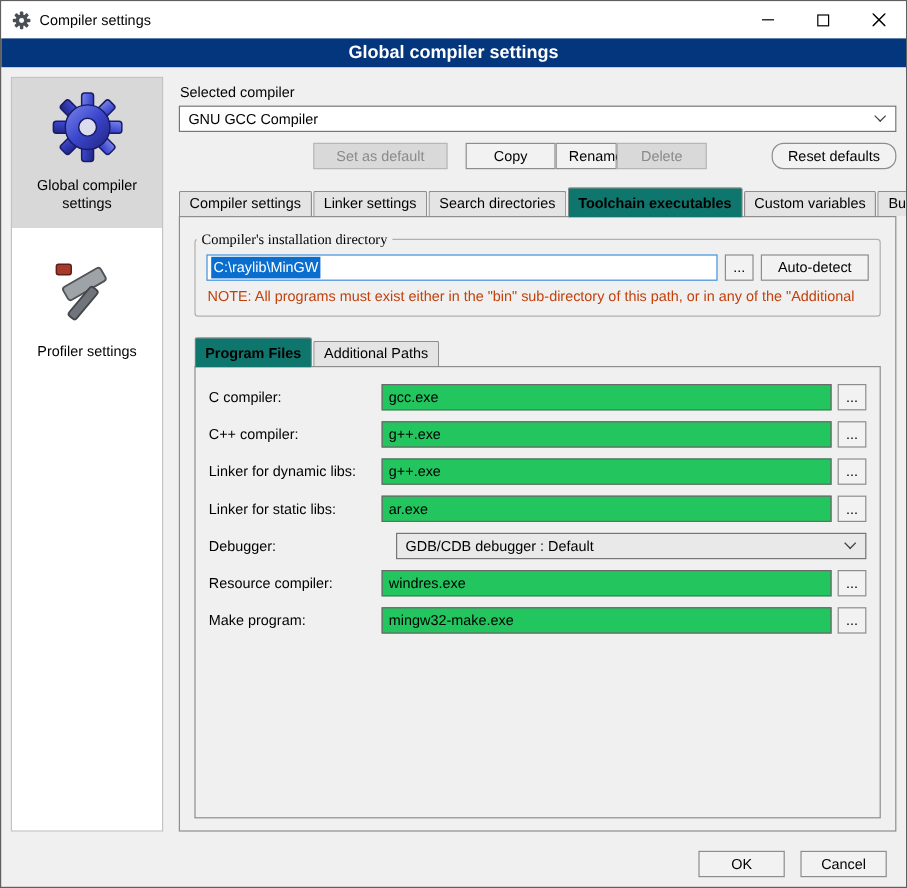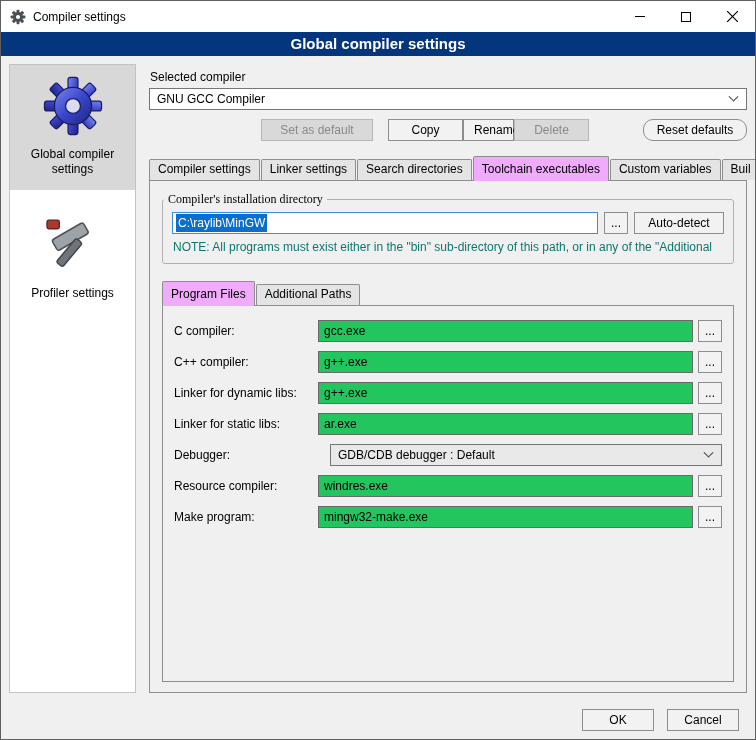--- a/index.html
+++ b/index.html
@@ -56,37 +56,37 @@
   .btn-copy { margin-left:15px; width:75px; }
   .btn-rename { width:51px; }
   .btn-delete { width:75px; }
   .btn-reset { margin-left:auto; width:104px;border-radius:10px; }
 
   
   .tabstrip { display:flex; align-items:flex-end; margin-top:15px; position:relative; z-index:2; }
   .tab { height:21px; line-height:19px; padding:0 8px; background:#E4E4E4;
     border:1px solid #8e8e8e; border-bottom:none; border-radius:2px 2px 0 0;
     margin-right:1px; white-space:nowrap; cursor:default; position:relative; }
-  .tab.active { height:25px; line-height:24px; background:#f0abfc; margin-bottom:-1px;
-    z-index:3; font-weight:normal; }
+  .tab.active { height:25px; line-height:24px; background:#0f766e; margin-bottom:-1px;
+    z-index:3; font-weight:bold; }
 
   .tab-panel { border:1px solid #8e8e8e; background:#F0F0F0; flex:1 1 auto;
     padding:12px 12px 10px; display:flex; flex-direction:column; min-height:0; position:relative; z-index:1; }
 
   
   .groupbox { border:1px solid #b0b0b0; border-radius:3px; padding:12px 9px 6px;
     position:relative; margin-top:6px; }
   .groupbox-legend { position:absolute; top:-8px; left:1px; background:#F0F0F0; padding:0 4px;font-family:Liberation Serif, serif; }
   .dir-row { display:flex; align-items:center; gap:6px; }
   .textbox-div { flex:1 1 auto; height:22px; border:1px solid #3E8DDD; background:#fff;
     display:flex; align-items:center; padding:0 3px; overflow:hidden; }
   .selected-text { background:#0A6ECF; color:#fff; padding:2px 2px; white-space:nowrap; }
   .browse-btn { width:24px; height:22px; padding:0; flex:0 0 24px; }
   .btn-autodetect { width:90px; flex:0 0 90px; }
-  .note { color:#0f766e; margin:6px 1px 3px; white-space:nowrap; overflow:hidden; }
+  .note { color:#c2410c; margin:6px 1px 3px; white-space:nowrap; overflow:hidden; }
 
   
   .subtabstrip { display:flex; align-items:flex-end; margin-top:17px; position:relative; z-index:2; }
   .subpanel { border:1px solid #8e8e8e; background:#F0F0F0; flex:1 1 auto;
     padding:14px 11px; min-height:0; }
 
   .form-row { display:grid; grid-template-columns:139px 1fr 24px; column-gap:5px;
     align-items:center; margin-bottom:9px; }
   .f-label { white-space:nowrap; }
   input.textbox { height:22px; border:1px solid #696969; background:#22c55e; padding:0 5px;

